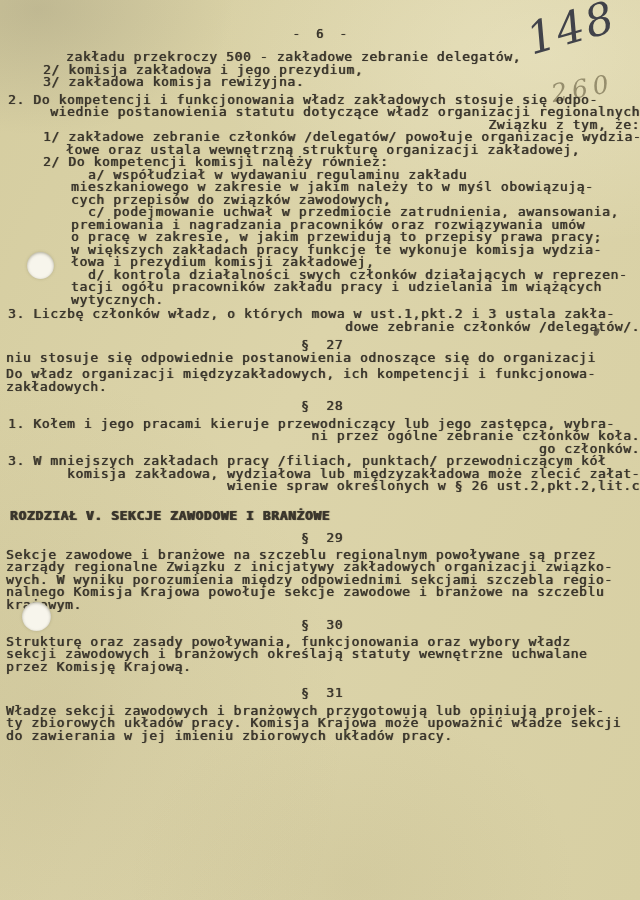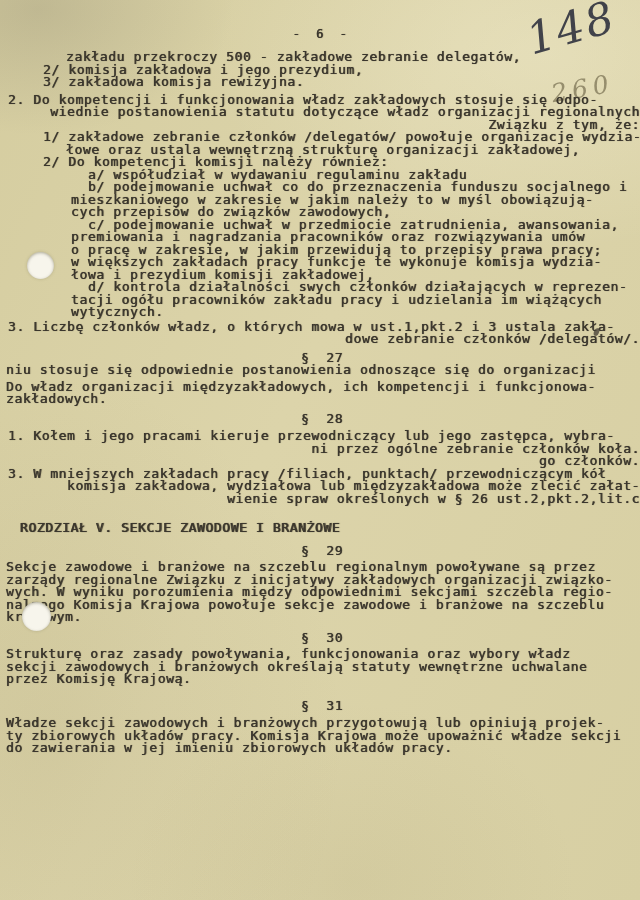--- a/index.html
+++ b/index.html
@@ -37,21 +37,21 @@
   }
   .L0{padding-left:6px;}
   .num{padding-left:8px;}
   .numw{padding-left:39px;text-align:right;}
   .sl{padding-left:43px;}
   .slw{padding-left:66px;}
   .lt{padding-left:88px;}
   .ltw{padding-left:71px;}
   .heading{text-align:center;padding-left:4px;}
   .chapter{
-    padding-left:20px;font-weight:normal;
+    padding-left:10px;font-weight:bold;
     text-shadow:0.8px 0.3px 0.9px rgba(45,40,30,0.95), -0.4px 0 0.6px rgba(45,40,30,0.6);
   }
   .hole{
     position:absolute;border-radius:50%;
     background:#f7f5ec;
     box-shadow:inset 0 1px 3px rgba(92,86,60,0.45), 0 0 3px rgba(92,86,60,0.25);
     z-index:5;
   }
   .hole-1{left:27px;top:252px;width:27px;height:27px;}
   .hole-2{left:22px;top:602px;width:29px;height:29px;}
@@ -91,21 +91,20 @@
       <div class="line slw">zakładu przekroczy 500 - zakładowe zebranie delegatów,</div>
       <div class="line sl">2/ komisja zakładowa i jego prezydium,</div>
       <div class="line sl">3/ zakładowa komisja rewizyjna.</div>
       <div class="line num" style="margin-top: 5px;">2. Do kompetencji i funkcjonowania władz zakładowych stosuje się odpo-</div>
       <div class="line numw">wiednie postanowienia statutu dotyczące władz organizacji regionalnych</div>
       <div class="line numw">Związku z tym, że:</div>
       <div class="line sl">1/ zakładowe zebranie członków /delegatów/ powołuje organizacje wydzia-</div>
       <div class="line slw">łowe oraz ustala wewnętrzną strukturę organizacji zakładowej,</div>
       <div class="line sl">2/ Do kompetencji komisji należy również:</div>
       <div class="line lt">a/ współudział w wydawaniu regulaminu zakładu</div>
-      <div class="line lt">b/ podejmowanie uchwał co do przeznaczenia funduszu socjalnego i</div>
       <div class="line ltw">mieszkaniowego w zakresie w jakim należy to w myśl obowiązują-</div>
       <div class="line ltw">cych przepisów do związków zawodowych,</div>
       <div class="line lt">c/ podejmowanie uchwał w przedmiocie zatrudnienia, awansowania,</div>
       <div class="line ltw">premiowania i nagradzania pracowników oraz rozwiązywania umów</div>
       <div class="line ltw">o pracę w zakresie, w jakim przewidują to przepisy prawa pracy;</div>
       <div class="line ltw">w większych zakładach pracy funkcje te wykonuje komisja wydzia-</div>
       <div class="line ltw">łowa i prezydium komisji zakładowej,</div>
       <div class="line lt">d/ kontrola działalności swych członków działających w reprezen-</div>
       <div class="line ltw">tacji ogółu pracowników zakładu pracy i udzielania im wiążących</div>
       <div class="line ltw">wytycznych.</div>

